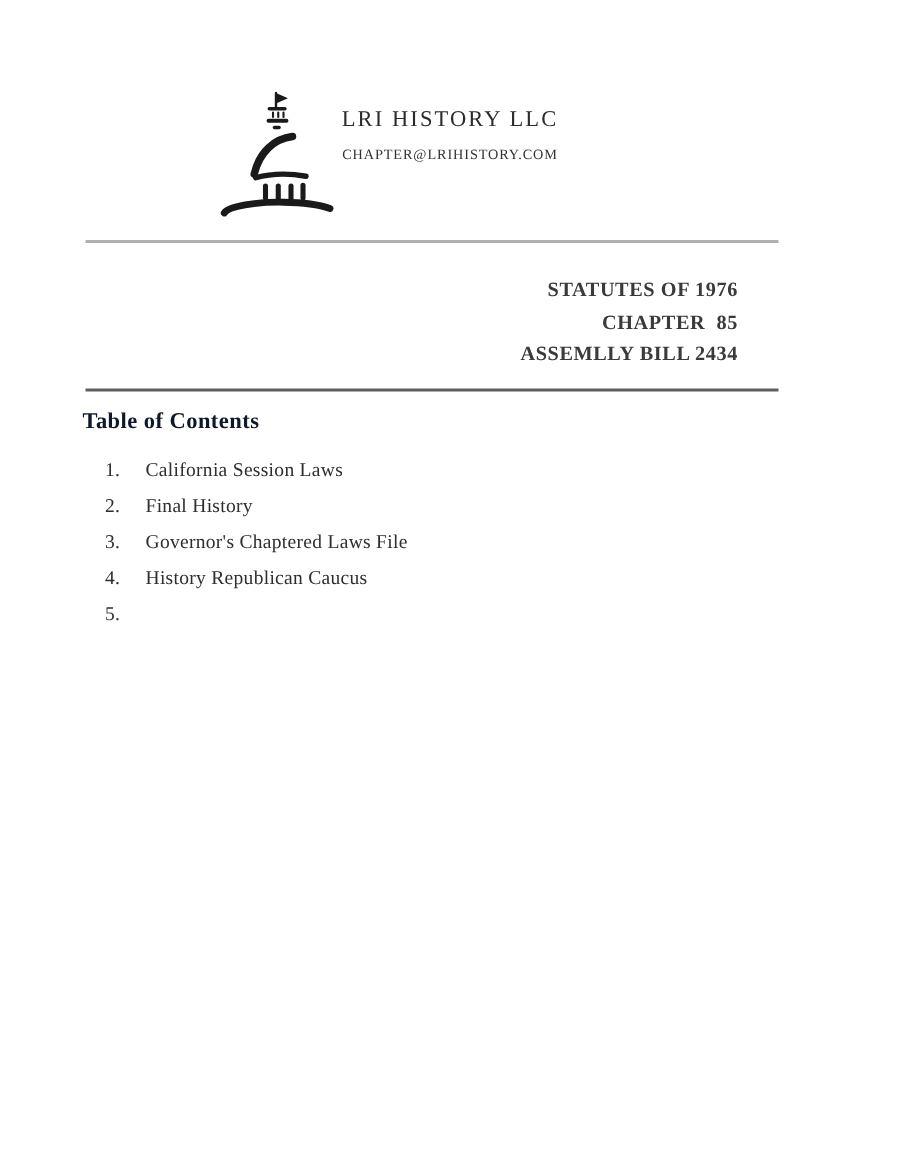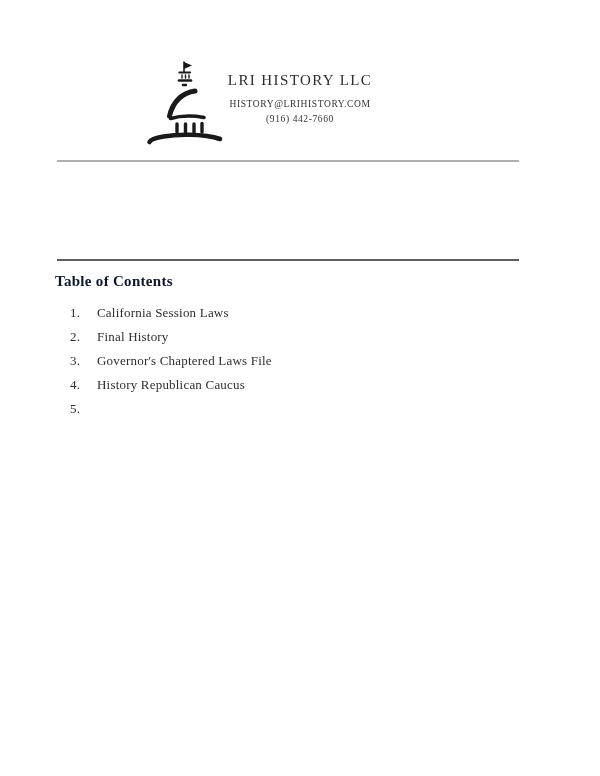--- a/index.html
+++ b/index.html
@@ -125,27 +125,31 @@
     <path d="M34 64 L34 72" stroke-width="3.4"></path>
     <path d="M42.5 64 L42.5 72.5" stroke-width="3.4"></path>
     <path d="M51 64 L51 72.5" stroke-width="3.4"></path>
     <path d="M59 63.5 L59 72" stroke-width="3.4"></path>
 
     <path d="M6.5 82 C9 77.5 28 74.5 46 74.8 C60 75 70 76.5 77 79" stroke-width="4.6"></path>
   </svg>
 
   <div class="company-block">
     <div class="company-name">LRI HISTORY LLC</div>
-    <div class="contact-line first">HISTORY@LRIHISTORY.COM</div>
-    <div class="contact-line">(916) 442-7660</div>
+    <div class="contact-line first">CHAPTER@LRIHISTORY.COM</div>
   </div>
 
   <div class="rule rule-1"></div>
   <div class="rule rule-2"></div>
 
+  <div class="ref-block">
+    <div class="ref-line">STATUTES OF 1976</div>
+    <div class="ref-line">CHAPTER  85</div>
+    <div class="ref-line">ASSEMLLY BILL 2434</div>
+  </div>
 
   <div class="toc-heading">Table of Contents</div>
 
   <ul class="toc-list">
     <li class="toc-item">
       <span class="toc-number">1.</span>
       <span class="toc-label">California Session Laws</span>
     </li>
     <li class="toc-item">
       <span class="toc-number">2.</span>

